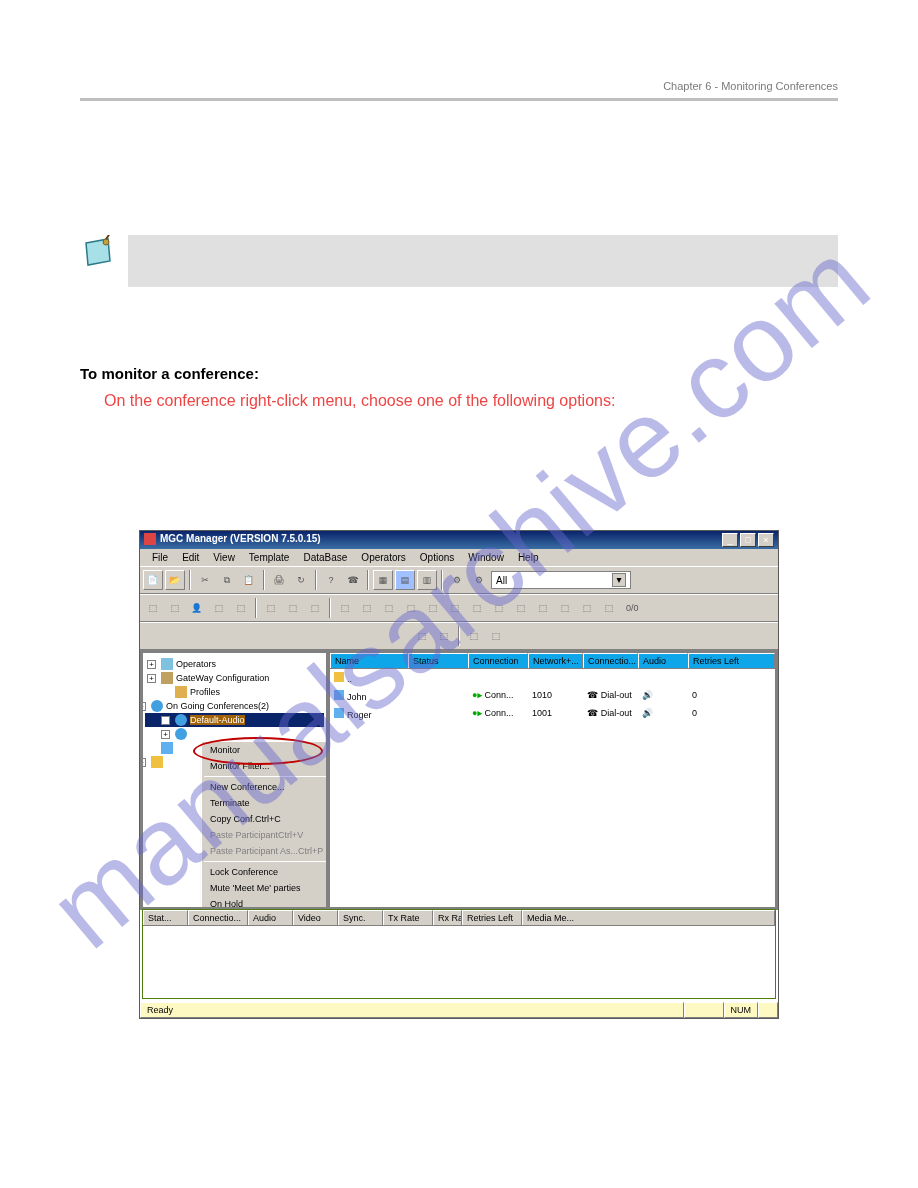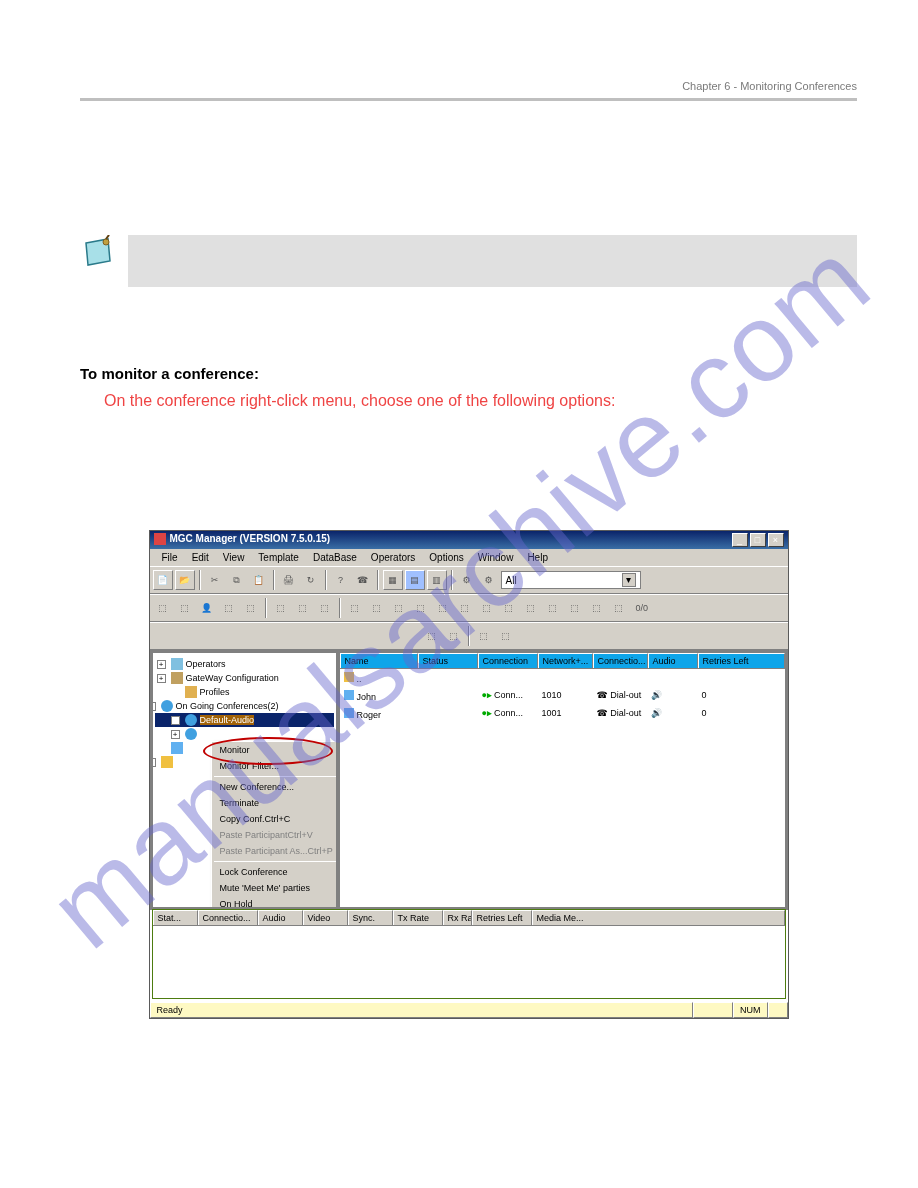--- a/index.html
+++ b/index.html
@@ -1,17 +1,17 @@
 <!DOCTYPE html>
 <html><head>
 <meta charset="utf-8">
 <style>
 *{margin:0;padding:0;box-sizing:border-box;font-family:Tahoma,Arial,sans-serif}
 body{background:#fff;width:918px;height:1188px;position:relative;overflow:hidden}
-.page{width:918px;padding:80px 61px 0 80px}
+.page{width:918px;padding:80px 80px 0 80px}
 .header-line{height:3px;background:#bfbfbf;margin:0 0 30px 0}
 .watermark{position:absolute;left:50%;top:50%;transform:translate(-50%,-50%) rotate(-40deg);font-size:110px;color:rgba(102,102,204,0.45);font-weight:400;pointer-events:none;z-index:100;letter-spacing:1px;font-family:Arial,sans-serif}
 .breadcrumb{color:#7a7a7a;font-size:11px;text-align:right;margin-bottom:6px}
 .note-row{display:flex;align-items:flex-start;gap:12px;margin:14px 0}
 .note-bar{flex:1;background:#e0e0e0;height:52px}
 .section-title{font-size:15px;font-weight:bold;margin:24px 0 10px 0}
 .list-item{font-size:16px;color:#ef4444;margin:8px 0 8px 24px}
 .app{width:640px;margin:12px auto 0 auto;border:1px solid #5a5a5a;font-size:10px;color:#000}
 .titlebar{background:linear-gradient(#0a246a,#3a6ea5);color:#fff;display:flex;align-items:flex-start;padding:2px 4px;height:18px}
 .titlebar .ticon{width:12px;height:12px;background:#d44;margin-right:4px;display:inline-block}

